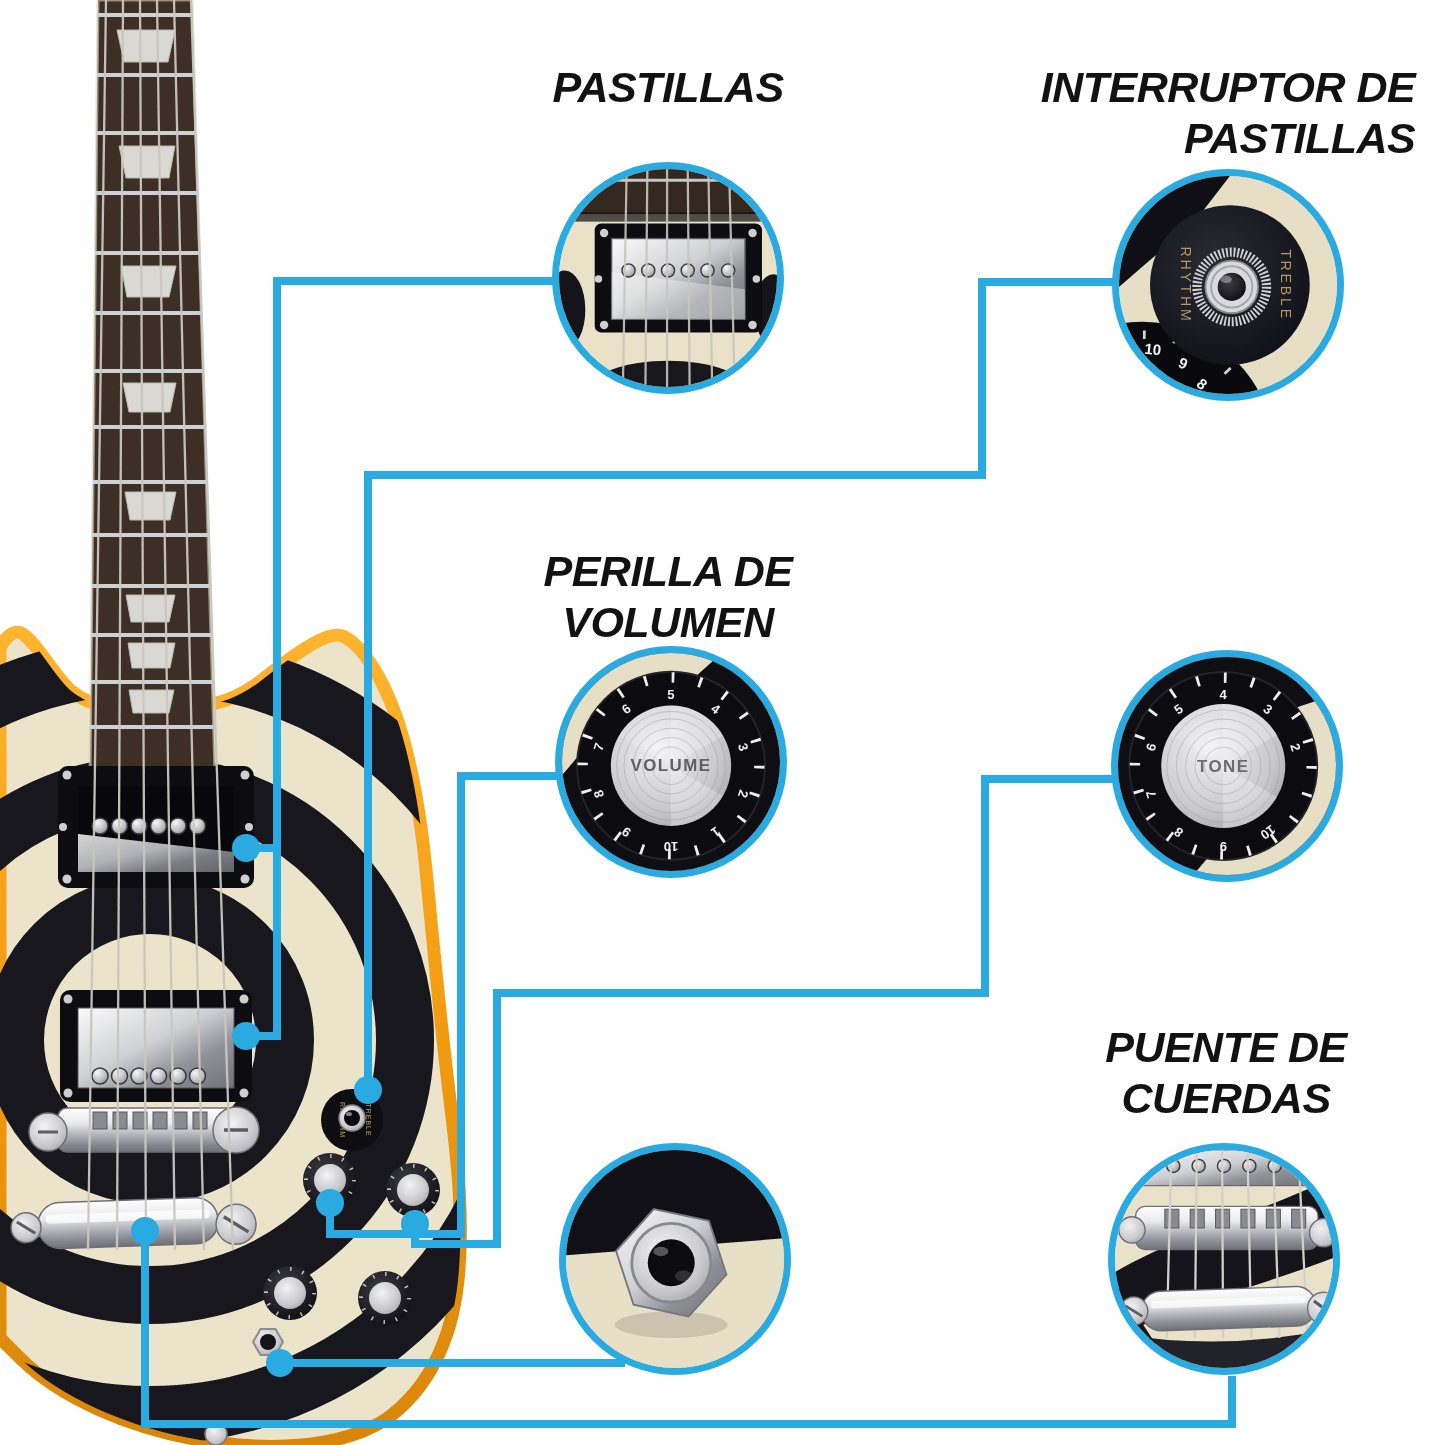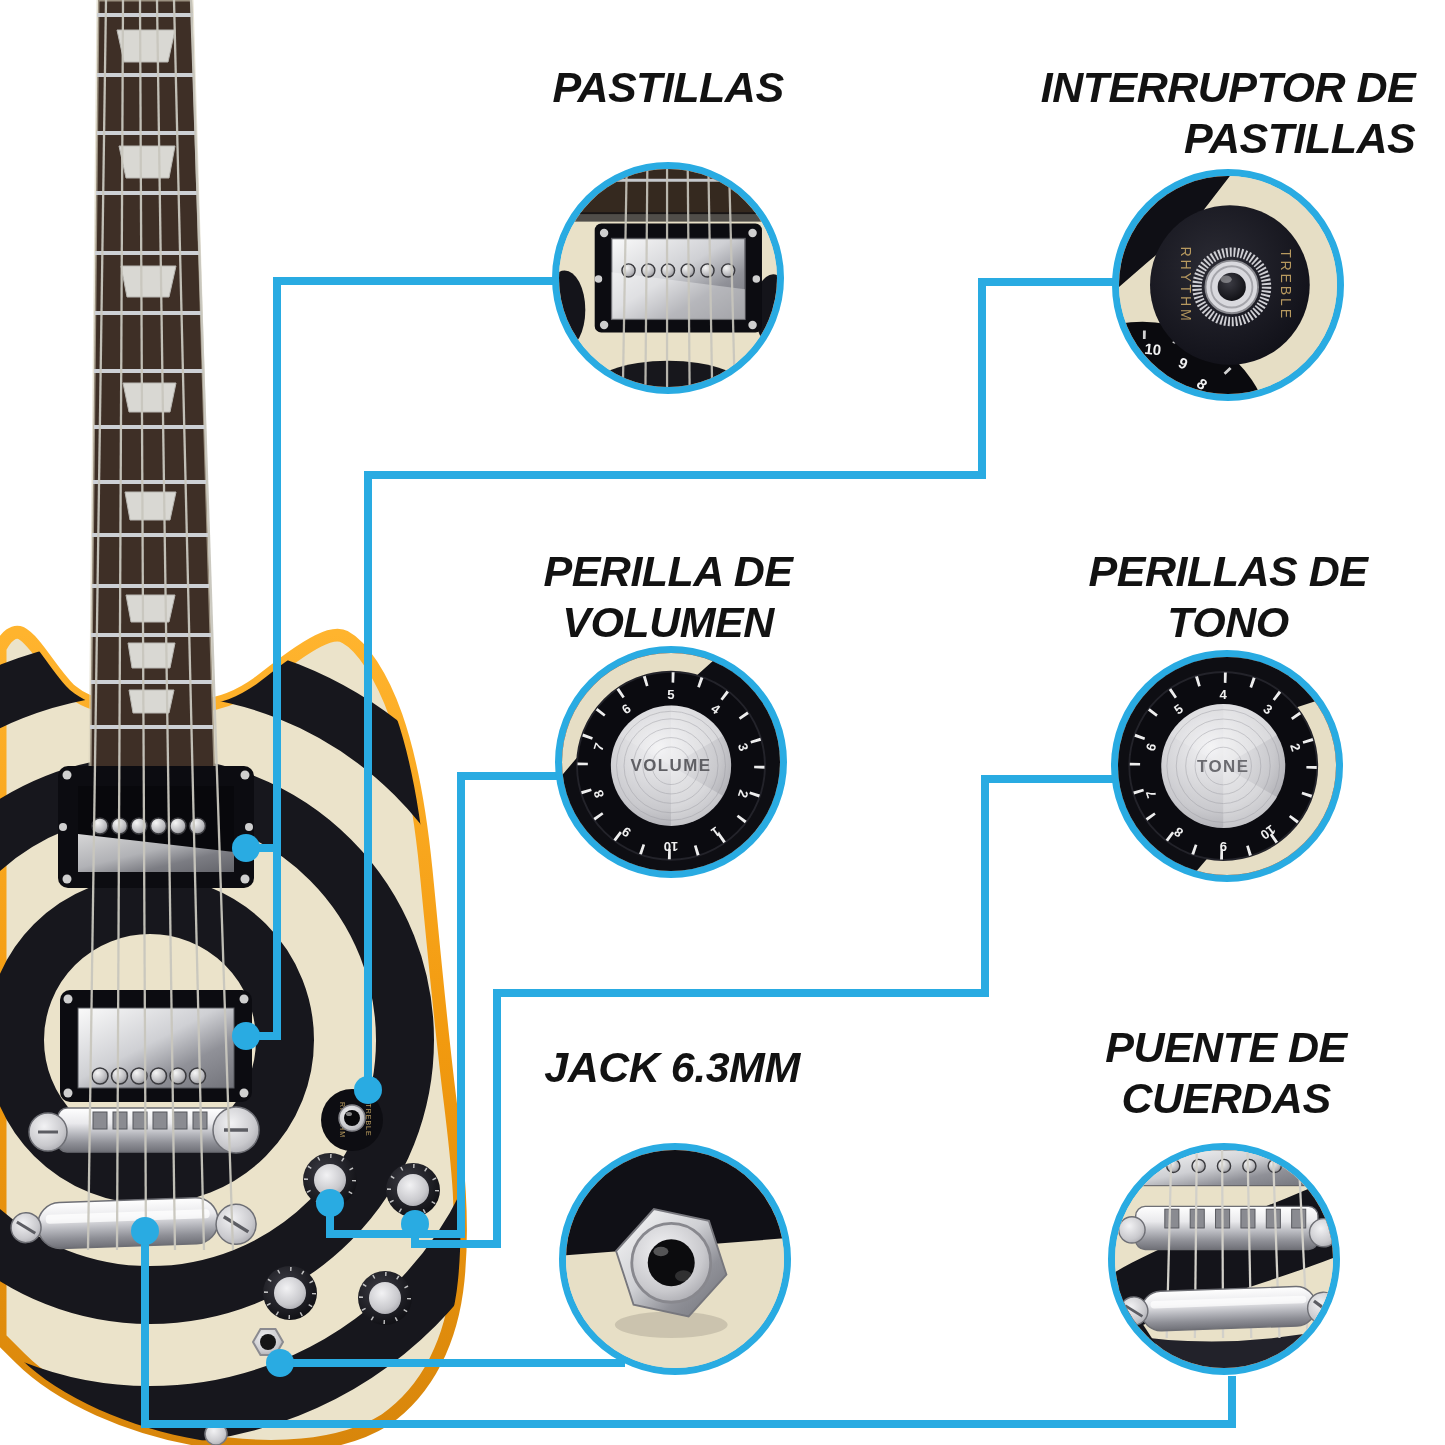--- a/index.html
+++ b/index.html
@@ -470,25 +470,20 @@
     <span></span>
   </div>
   <div class="callout-label" style="left:1228px;top:62px;text-align:right;">
     <span>INTERRUPTOR DE</span>
     <span>PASTILLAS</span>
   </div>
   <div class="callout-label" style="left:668px;top:546px;">
     <span>PERILLA DE</span>
     <span>VOLUMEN</span>
   </div>
-  <div class="callout-label" style="left:1228px;top:546px;">
-    <span>PERILLAS DE</span>
-    <span>TONO</span>
-  </div>
   <div class="callout-label" style="left:672px;top:1042px;">
-    <span>JACK 6.3MM</span>
   </div>
   <div class="callout-label" style="left:1226px;top:1022px;text-align:center;">
     <span>PUENTE DE</span>
     <span>CUERDAS</span>
   </div>
 
 </div>
 
 </body></html>

